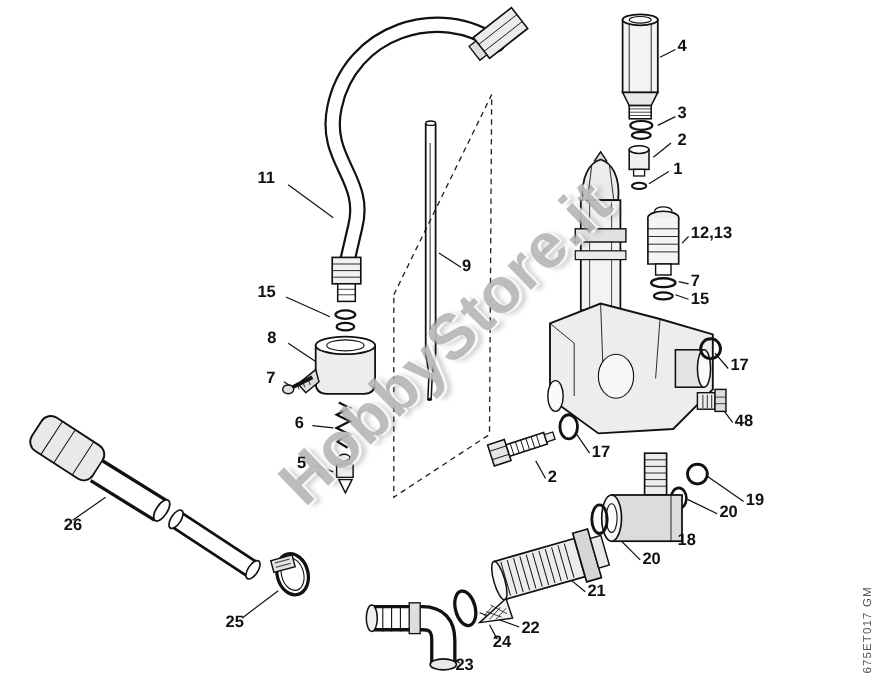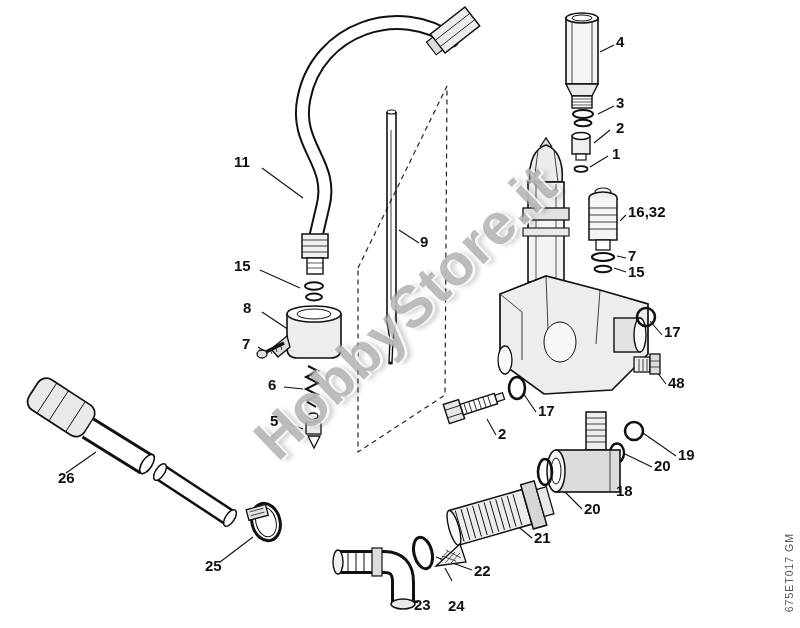--- a/index.html
+++ b/index.html
@@ -253,33 +253,33 @@
   <div class="part-label" style="left:420px;top:234px">9</div>
   <div class="part-label" style="left:234px;top:258px">15</div>
   <div class="part-label" style="left:243px;top:300px">8</div>
   <div class="part-label" style="left:242px;top:336px">7</div>
   <div class="part-label" style="left:268px;top:377px">6</div>
   <div class="part-label" style="left:270px;top:413px">5</div>
   <div class="part-label" style="left:616px;top:34px">4</div>
   <div class="part-label" style="left:616px;top:95px">3</div>
   <div class="part-label" style="left:616px;top:120px">2</div>
   <div class="part-label" style="left:612px;top:146px">1</div>
-  <div class="part-label" style="left:628px;top:204px">16,32</div>
+  <div class="part-label" style="left:628px;top:204px">12,13</div>
   <div class="part-label" style="left:628px;top:248px">7</div>
   <div class="part-label" style="left:628px;top:264px">15</div>
   <div class="part-label" style="left:664px;top:324px">17</div>
   <div class="part-label" style="left:668px;top:375px">48</div>
   <div class="part-label" style="left:538px;top:403px">17</div>
   <div class="part-label" style="left:498px;top:426px">2</div>
   <div class="part-label" style="left:678px;top:447px">19</div>
   <div class="part-label" style="left:654px;top:458px">20</div>
   <div class="part-label" style="left:616px;top:483px">18</div>
   <div class="part-label" style="left:584px;top:501px">20</div>
   <div class="part-label" style="left:534px;top:530px">21</div>
   <div class="part-label" style="left:474px;top:563px">22</div>
-  <div class="part-label" style="left:448px;top:598px">24</div>
+  <div class="part-label" style="left:448px;top:576px">24</div>
   <div class="part-label" style="left:414px;top:597px">23</div>
   <div class="part-label" style="left:205px;top:558px">25</div>
   <div class="part-label" style="left:58px;top:470px">26</div>
 
   <div class="doc-code">675ET017 GM</div>
 
 </div>
 
 </body></html>

